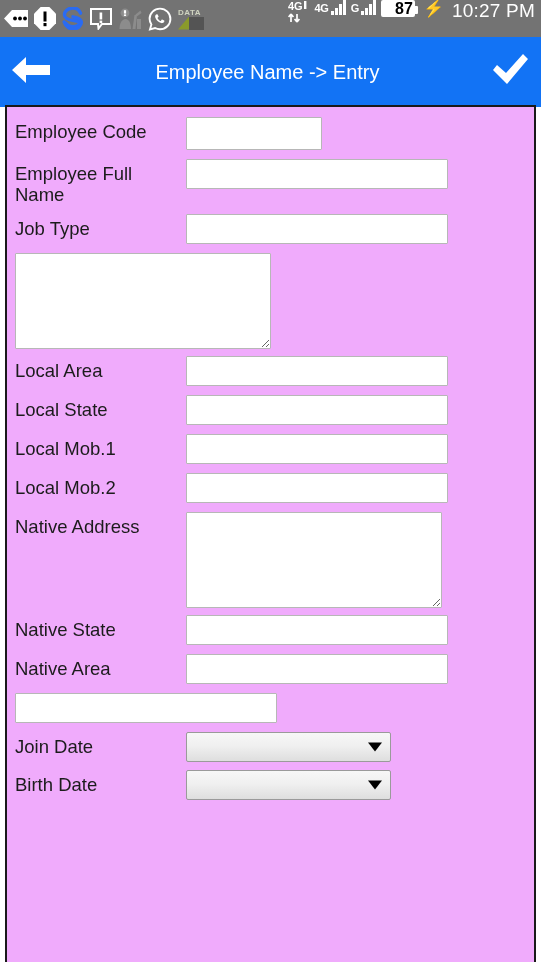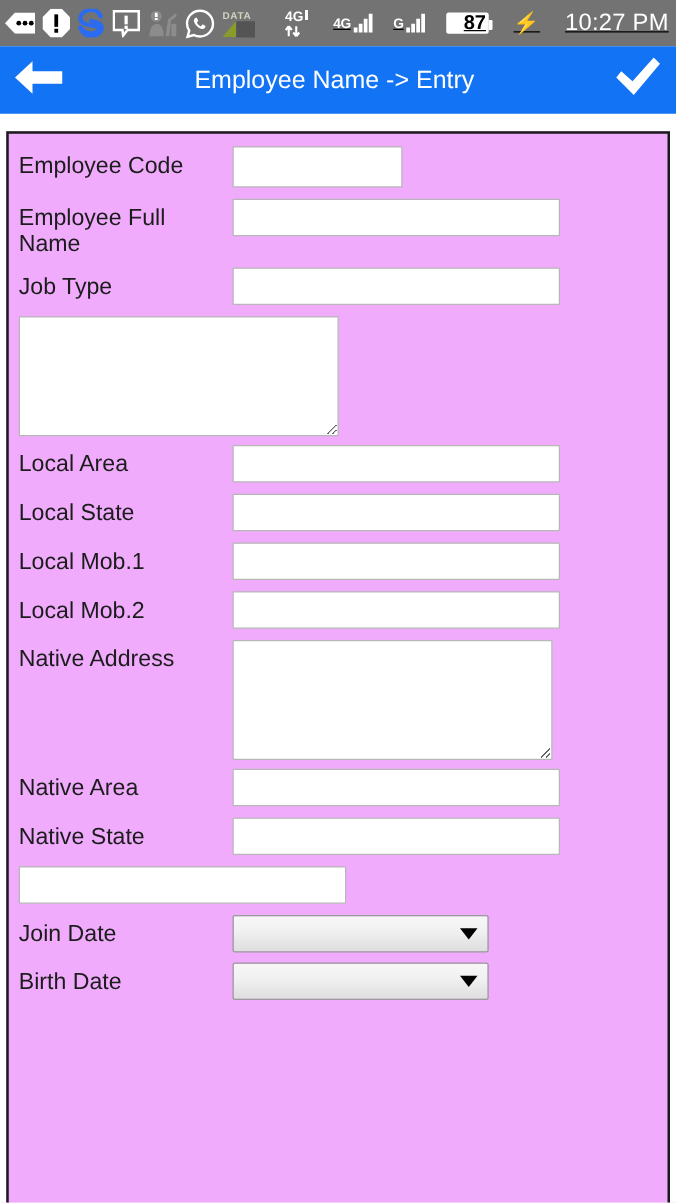--- a/index.html
+++ b/index.html
@@ -24,23 +24,22 @@
     display: flex;
     align-items: center;
     padding: 0 6px 0 4px;
   }
   .status-left {
     display: flex; align-items: center; gap: 6px;
     height: 100%;
   }
   .status-right {
     margin-left: auto;
-    display: flex; align-items: center; gap: 17px;
+    display: flex; align-items: flex-start; gap: 5px;
     height: 100%;
-    text-decoration: underline;
   }
   .sicon { display: flex; align-items: center; justify-content: center; }
 
   .clock {
     color: #ffffff;
     font-size: 19px;
     font-family: "Liberation Sans", sans-serif;
     letter-spacing: 0.2px;
     white-space: nowrap;
     margin-left: 3px;
@@ -85,21 +84,21 @@
     color: #cfd3c0; font-size: 8px; font-weight: bold; line-height: 9px;
     letter-spacing: 0.5px; font-family:"Liberation Sans", sans-serif;
   }
   .dataicon .dbody { display:flex; height: 13px; }
   .dataicon .dbody .a { width: 11px; background:#8a9a2b; clip-path: polygon(0 100%,100% 0,100% 100%); }
   .dataicon .dbody .b { width: 15px; background:#545454; }
 
   
   .appbar {
     position: absolute; top: 37px; left: 0;
-    width: 541px; height: 54px;
+    width: 541px; height: 70px;
     background: #1273f5;
     display: flex; align-items: center;
   }
   .appbar .back {
     width: 62px; height: 62px;
     display:flex; align-items:center; justify-content:center;
     cursor: pointer;
   }
   .appbar .title {
     flex: 1; text-align: center;
@@ -359,27 +358,27 @@
             <input type="text" class="tf" placeholder="" style="">
           </div>
         </div>
         <div class="row addr">
           <div class="lbl">Native Address</div>
           <div class="ctl">
             <textarea class="ta" placeholder="" style=""></textarea>
           </div>
         </div>
         <div class="row">
+          <div class="lbl">Native State</div>
+          <div class="ctl">
+            <input type="text" class="tf" placeholder="" style="">
+          </div>
+        </div>
+        <div class="row">
           <div class="lbl">Native Area</div>
-          <div class="ctl">
-            <input type="text" class="tf" placeholder="" style="">
-          </div>
-        </div>
-        <div class="row">
-          <div class="lbl">Native State</div>
           <div class="ctl">
             <input type="text" class="tf" placeholder="" style="">
           </div>
         </div>
         <div class="row">
           <div class="ctl">
             <input type="text" class="tf" placeholder="" style="">
           </div>
         </div>
         <div class="row sel">

